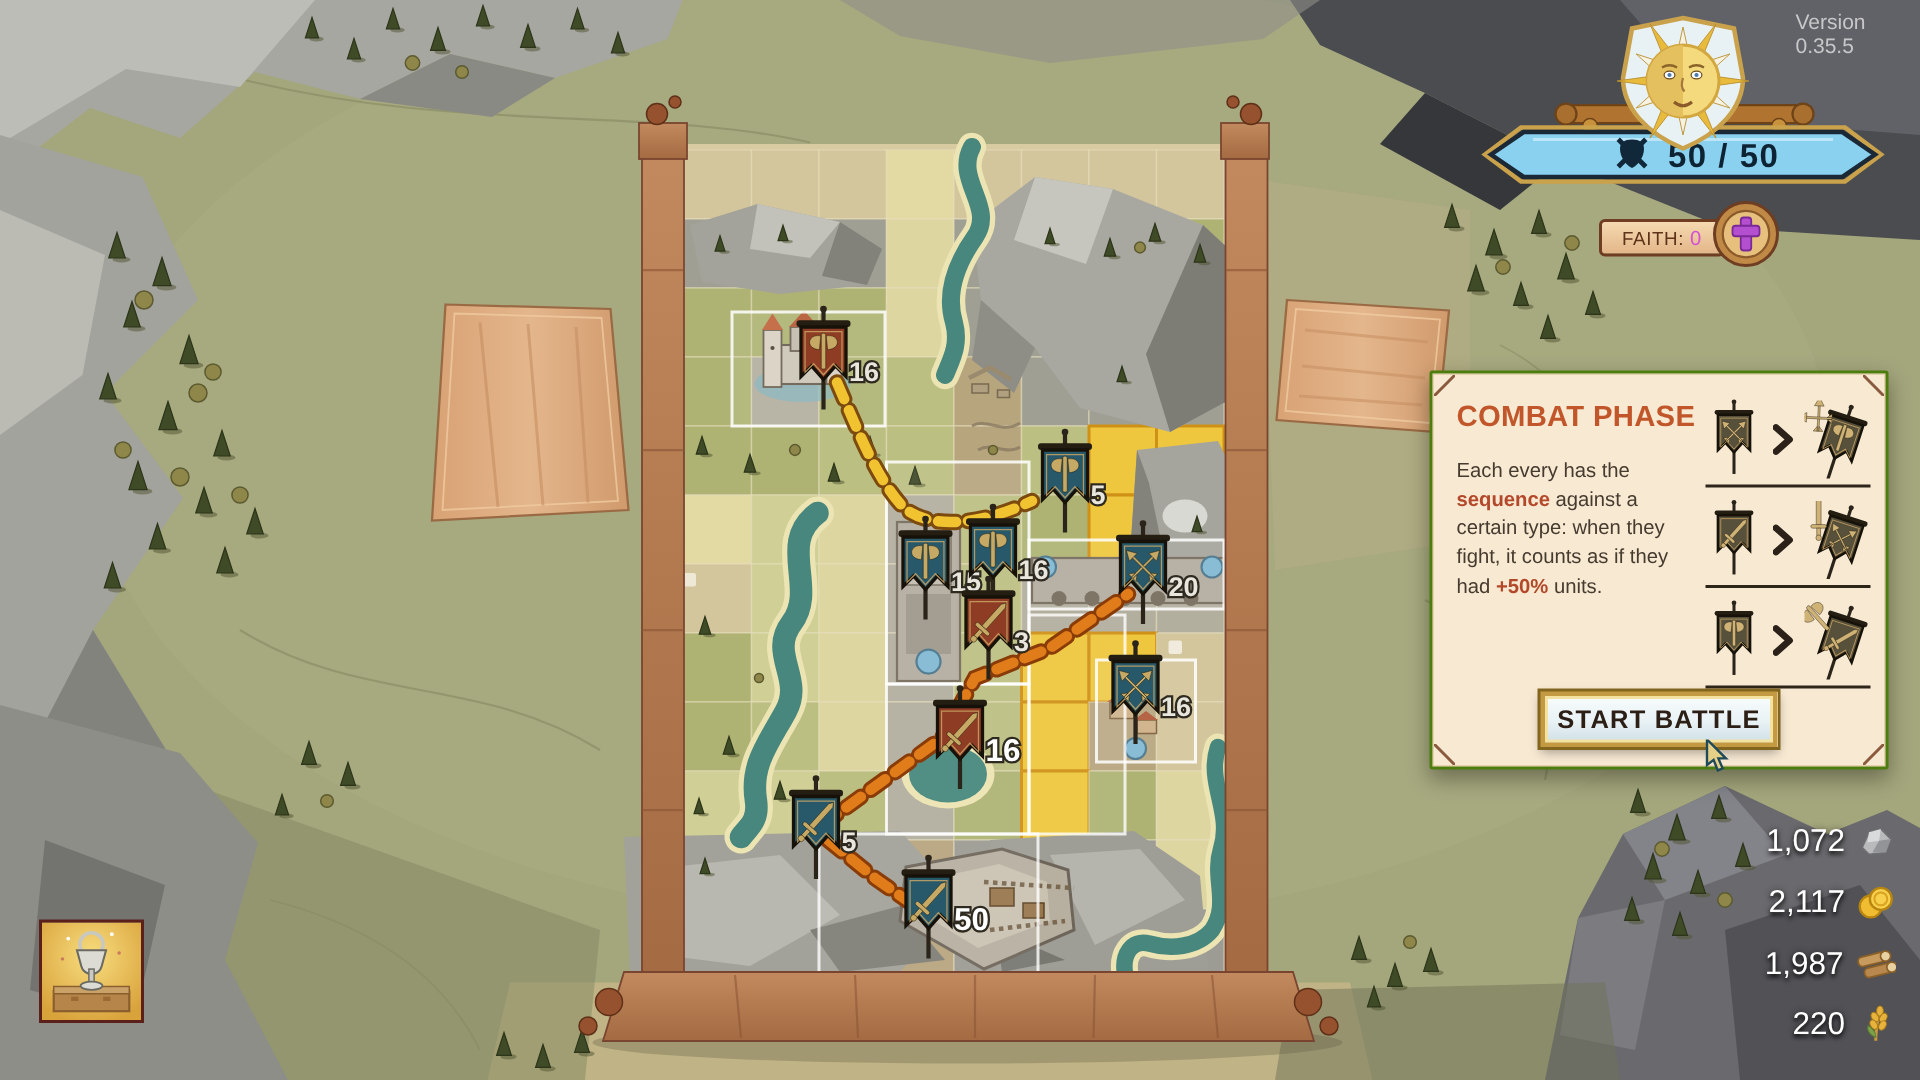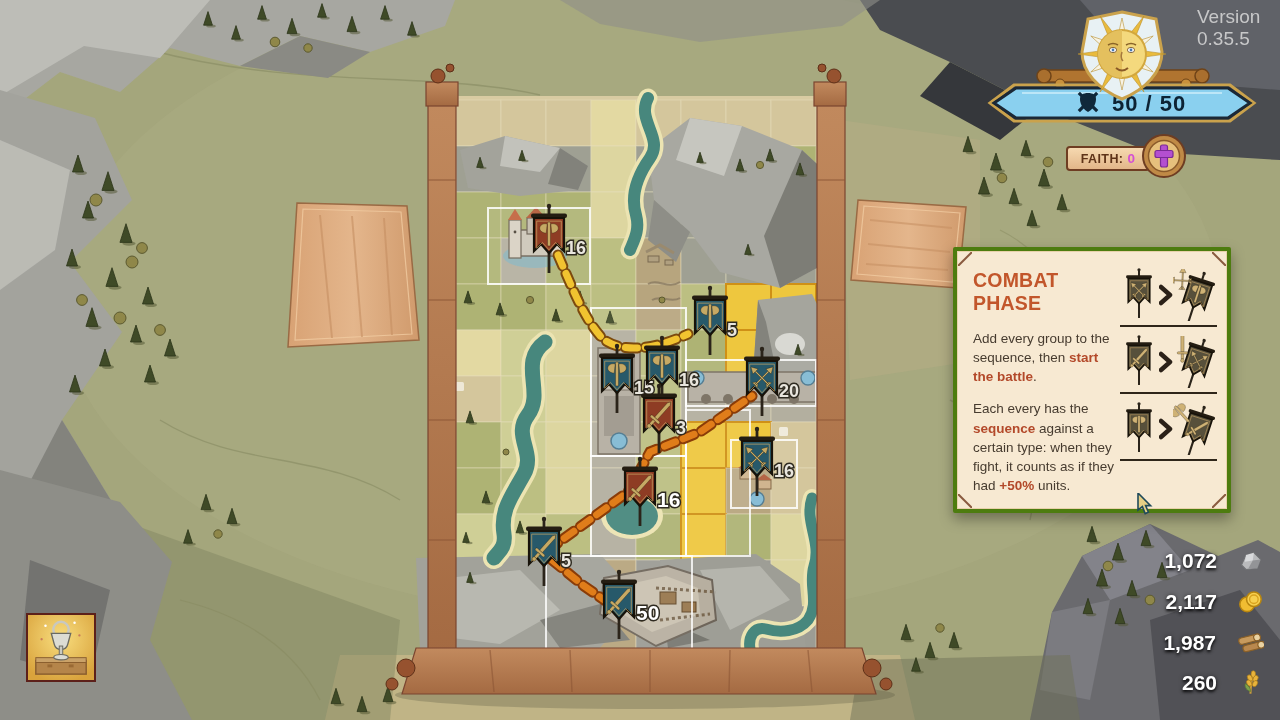--- a/index.html
+++ b/index.html
@@ -1,36 +1,36 @@
 <!DOCTYPE html>
 <html><head>
 <meta charset="utf-8">
 <style>
   html,body{margin:0;padding:0;background:#222;}
   #stage{position:relative;width:1280px;height:720px;overflow:hidden;
          font-family:"Liberation Sans",sans-serif;background:#a6a87d;}
   #scene{position:absolute;left:0;top:0;}
 
   
-  .version{position:absolute;left:1197px;top:6px;font-size:19px;color:#dedede;opacity:.82;}
+  .version{position:absolute;left:1197px;top:6px;font-size:14px;color:#dedede;opacity:.82;}
 
   
   #hudtop{position:absolute;left:960px;top:0;}
 
   
   .faith-bar{position:absolute;left:1066px;top:146px;width:80px;height:21px;
     background:linear-gradient(180deg,#f6d9b0,#e2b689);border:2px solid #6e3d22;border-radius:4px;
-    display:flex;align-items:center;justify-content:center;font-size:12.5px;font-weight:bold;
+    display:flex;align-items:center;justify-content:center;font-size:12.5px;font-weight:normal;
     color:#5e3318;letter-spacing:.4px;}
   .faith-bar .fv{color:#d44fd4;margin-left:4px;font-size:13.5px;}
   #faith-medal{position:absolute;left:1141px;top:132px;}
 
   
-  .panel{position:absolute;left:953px;top:247px;width:278px;height:266px;box-sizing:border-box;
-    background:#f7e9d2;border:4px solid #4d7c0f;border-radius:2px;
+  .panel{position:absolute;left:953px;top:247px;width:306px;height:266px;box-sizing:border-box;
+    background:#f7e9d2;border:2px solid #4d7c0f;border-radius:2px;
     box-shadow:inset 0 0 0 1px #e8d1aa, 0 6px 14px rgba(0,0,0,.35);}
   .corner{position:absolute;width:14px;height:14px;overflow:hidden;}
   .corner::after{content:"";position:absolute;width:22px;height:2px;background:#8a5a3f;top:6px;left:-4px;}
   .c-tl{left:1px;top:1px}.c-tl::after{transform:rotate(-45deg)}
   .c-tr{right:1px;top:1px}.c-tr::after{transform:rotate(45deg)}
   .c-bl{left:1px;bottom:1px}.c-bl::after{transform:rotate(45deg)}
   .c-br{right:1px;bottom:1px}.c-br::after{transform:rotate(-45deg)}
   .panel-body{display:flex;padding:14px 10px 0 16px;}
   .panel-left{width:170px;}
   .panel-title{margin:4px 0 14px;font-size:19.5px;font-weight:800;color:#c2562b;letter-spacing:.2px;}
@@ -40,21 +40,21 @@
   .adv-row{display:flex;align-items:center;justify-content:space-between;
     border-bottom:2px solid #2f261a;padding:0 0 2px;margin-bottom:7px;height:56px;}
   .start-btn{position:absolute;left:50%;bottom:13px;transform:translateX(-50%);
     width:158px;height:37px;background:linear-gradient(180deg,#f8fcfd 0%,#e9f2f5 55%,#cfe0e6 100%);
     border:3px solid #c39a42;box-shadow:0 0 0 2px #82661f, inset 0 0 0 2px #f4e2a0, 0 3px 7px rgba(0,0,0,.35);
     font-family:"Liberation Sans",sans-serif;font-weight:800;font-size:17px;color:#2c2016;
     letter-spacing:.8px;cursor:pointer;}
 
   
   .res{position:absolute;right:16px;display:flex;align-items:center;}
-  .res-num{font-size:21px;font-weight:bold;color:#fff;margin-right:20px;
+  .res-num{font-size:21px;font-weight:normal;color:#fff;margin-right:7px;
     text-shadow:0 2px 3px rgba(0,0,0,.85),0 0 5px rgba(0,0,0,.45);}
   .res svg{display:block;}
 
   
   .event-tile{position:absolute;left:26px;top:613px;width:70px;height:69px;box-sizing:border-box;
     border:2px solid #5c201a;background:radial-gradient(circle at 50% 35%,#f8dd7e,#d9a33c 85%);}
   .event-tile svg{display:block;margin:1px auto 0;}
 
   #cursor{position:absolute;left:1135px;top:493px;}
 </style>
@@ -750,21 +750,20 @@
 </svg>
 
 <div class="panel">
   <div class="corner c-tl"></div>
       <div class="corner c-tr"></div>
   <div class="corner c-bl"></div>
       <div class="corner c-br"></div>
   <div class="panel-body">
     <div class="panel-left">
       <h2 class="panel-title">COMBAT PHASE</h2>
-      <p class="panel-p" id="p1"><span>Add every group to the sequence, then </span><span class="hl">start the battle</span><span>.</span></p>
       <p class="panel-p" id="p2"><span>Each every has the </span><span class="hl">sequence</span><span> against a certain type: when they fight, it counts as if they had </span><span class="hl">+50%</span><span> units.</span></p>
     </div>
     <div class="panel-right" id="advRows">
           <div class="adv-row">
             <svg width="38" height="56" viewBox="-22 -38 44 78">
               <g>
                 <rect x="-1.4" y="-33" width="2.8" height="66" fill="#2b241a"></rect>
                 <circle cx="0" cy="-34" r="2.2" fill="#2b241a"></circle>
                 <rect x="-18" y="-26.5" width="36" height="4.5" rx="2" fill="#241d12"></rect>
                 <path d="M-15,-22 L15,-22 L15,11 L8,4 L0,13 L-8,4 L-15,11 Z" fill="#57503b" stroke="#171209" stroke-width="2.2"></path>
@@ -912,20 +911,23 @@
               </g>
               <g fill="#cfb275" stroke="rgba(25,18,6,.55)" stroke-width=".6" transform="translate(-14,-17) rotate(-42) scale(0.9)">
                 <rect x="-1.6" y="-14" width="3.2" height="26" rx="1.2"></rect>
                 <path d="M -2 -12 C -11 -14 -14 -3 -3 -2 Z"></path>
                 <path d="M 2 -12 C 11 -14 14 -3 3 -2 Z"></path>
               </g>
             </svg>
           </div>
         </div>
   </div>
+  <button class="start-btn">
+    <span>START BATTLE</span>
+  </button>
 </div>
 
 <div class="res" style="top:547px">
   <span class="res-num">1,072</span>
   <svg width="27" height="27" viewBox="0 0 24 24">
     <polygon points="4,16 8,7 15,5 21,11 18,19 8,20" fill="#b9babc" stroke="#6f7073" stroke-width="1"></polygon>
     <polygon points="8,7 15,5 14,12 7,13" fill="#d9dadc"></polygon>
     <polygon points="14,12 21,11 18,19 10,19" fill="#939497"></polygon>
   </svg>
 </div>
@@ -943,21 +945,21 @@
   <svg width="28" height="28" viewBox="0 0 24 24">
     <g transform="rotate(-14 12 12)">
       <rect x="3" y="6" width="16" height="5.5" rx="2.5" fill="#c79a5d" stroke="#8a6028" stroke-width="1"></rect>
       <circle cx="19" cy="8.8" r="2.9" fill="#e9d2a2" stroke="#8a6028" stroke-width="1"></circle>
       <rect x="5" y="13" width="16" height="5.5" rx="2.5" fill="#b9884e" stroke="#8a6028" stroke-width="1"></rect>
       <circle cx="21" cy="15.8" r="2.9" fill="#e9d2a2" stroke="#8a6028" stroke-width="1"></circle>
     </g>
   </svg>
 </div>
 <div class="res" style="top:669px">
-  <span class="res-num">260</span>
+  <span class="res-num">220</span>
   <svg width="27" height="27" viewBox="0 0 24 24">
     <path d="M12,22 C12,16 13,10 14.5,4" stroke="#c79a3d" stroke-width="1.8" fill="none"></path>
     <g fill="#e8b33c" stroke="#a87a18" stroke-width=".6">
       <ellipse cx="14.5" cy="4.5" rx="2" ry="3"></ellipse>
       <ellipse cx="11.5" cy="8" rx="2" ry="3" transform="rotate(-30 11.5 8)"></ellipse>
       <ellipse cx="16.5" cy="8.5" rx="2" ry="3" transform="rotate(30 16.5 8.5)"></ellipse>
       <ellipse cx="10.8" cy="12.5" rx="2" ry="3" transform="rotate(-30 10.8 12.5)"></ellipse>
       <ellipse cx="16" cy="13" rx="2" ry="3" transform="rotate(30 16 13)"></ellipse>
     </g>
     <path d="M12,20 C8,18.5 6.5,15.5 7.5,13 C10.5,15 12,17 12,19.5 Z" fill="#7ea04a" stroke="#5a7c32" stroke-width=".6"></path>

